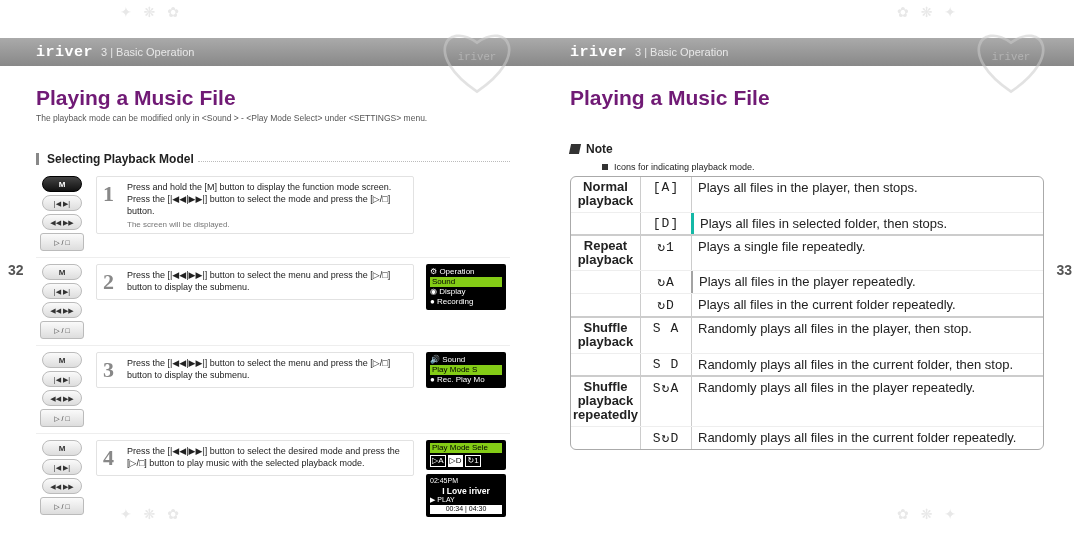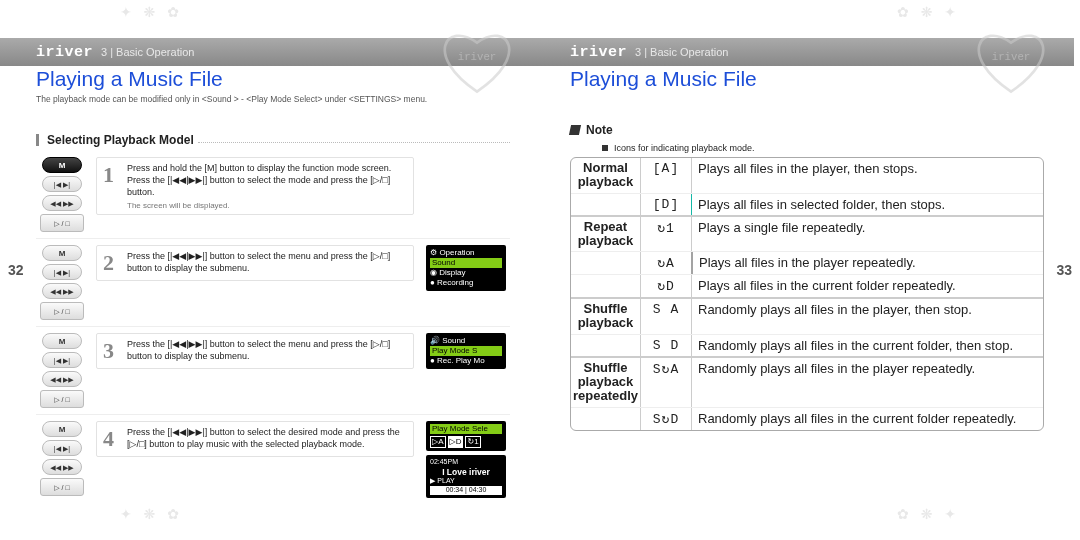--- a/index.html
+++ b/index.html
@@ -7,21 +7,21 @@
   .page { display: flex; width: 1080px; height: 540px; position: relative; }
   .folio { position: absolute; top: 50%; transform: translateY(-50%); font-size: 14px; font-weight: bold; color: #555; }
   .folio.left { left: 8px; }
   .folio.right { right: 8px; }
   .half { width: 540px; height: 540px; position: relative; padding: 0 30px 0 36px; }
   .topbar { height: 28px; background: linear-gradient(#aaa,#888); margin: 38px -30px 0 -36px; padding: 0 30px 0 36px; display: flex; align-items: center; color: #fff; font-size: 11px; gap: 8px; position: relative; }
   .brand { font-size: 15px; font-weight: bold; letter-spacing: .5px; font-family: "Courier New", monospace; }
   .crumb { color: #e8e8e8; }
   .heart { position: absolute; right: 18px; top: -22px; width: 90px; height: 80px; }
   .heart svg { width: 100%; height: 100%; opacity: .55; }
-  h1 { margin-top: 1px; font-size: 21px; font-weight: 400; color: #1d4ed8; }
+  h1 { margin-top: 20px; font-size: 21px; font-weight: 700; color: #701a75; }
   .sub { font-size: 8.5px; color: #555; margin-top: 3px; line-height: 1.3; }
   .section-title { font-size: 12px; font-weight: bold; margin-top: 28px; display: flex; align-items: center; gap: 4px; }
   .section-title::before { content: ""; display: inline-block; width: 3px; height: 12px; background: #888; margin-right: 4px; }
   .dots { flex: 1; border-bottom: 1.5px dotted #bbb; height: 6px; }
   .steps { margin-top: 10px; display: flex; flex-direction: column; gap: 6px; }
   .step-wrap { display: grid; grid-template-columns: 52px 1fr 88px; gap: 8px; align-items: flex-start; }
   .btncol { display: flex; flex-direction: column; gap: 3px; align-items: center; }
   .ubtn { width: 40px; height: 16px; border-radius: 8px; background: linear-gradient(#444,#111); border: 1px solid #000; display: flex; align-items: center; justify-content: center; }
   .ubtn.white { background: linear-gradient(#fafafa,#ddd); border-color: #bbb; }
   .ubtn.play { width: 44px; height: 18px; border-radius: 3px; }
@@ -266,21 +266,21 @@
       </div>
     <div class="note-table" id="note-table">
         <div class="nt-row" style="grid-template-columns: 70px 50px 1fr;">
           <div class="nt-lab" style="border-right:1px solid #ccc;">Normal playback</div>
         <div class="nt-ico">[A]</div>
         <div style="border-left:1px solid #ccc;">Plays all files in the player, then stops.</div>
         </div>
         <div class="nt-row" style="border-top: 1px solid rgb(238, 238, 238); border-bottom: 1px solid rgb(204, 204, 204);">
           <div style="border-right: 1px solid rgb(204, 204, 204); border-top: none;"></div>
           <div class="nt-ico">[D]</div>
-       <div style="border-left:1px solid #14b8a6;">Plays all files in selected folder, then stops.</div>
+       <div style="border-left:3px solid #14b8a6;">Plays all files in selected folder, then stops.</div>
         </div>
         <div class="nt-row" style="grid-template-columns: 70px 50px 1fr;">
           <div class="nt-lab" style="border-right:1px solid #ccc;">Repeat playback</div>
         <div class="nt-ico">↻1</div>
         <div style="border-left:1px solid #ccc;">Plays a single file repeatedly.</div>
         </div>
         <div class="nt-row" style="border-top: 1px solid rgb(238, 238, 238);">
           <div style="border-right: 1px solid rgb(204, 204, 204); border-top: none;"></div>
           <div class="nt-ico">↻A</div>
        <div style="border-left:2px solid #a3a3a3;">Plays all files in the player repeatedly.</div>

